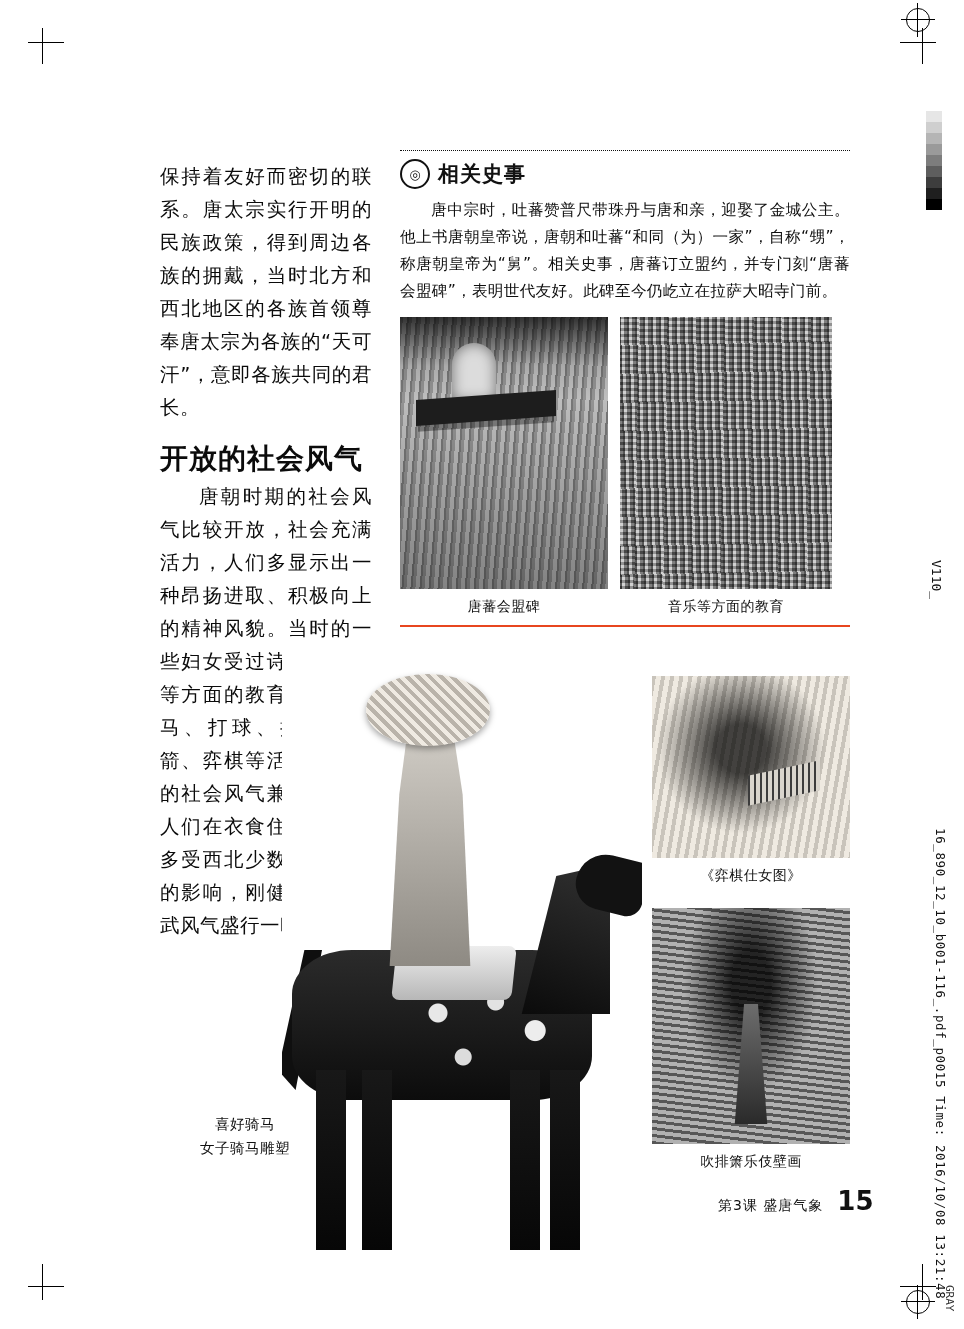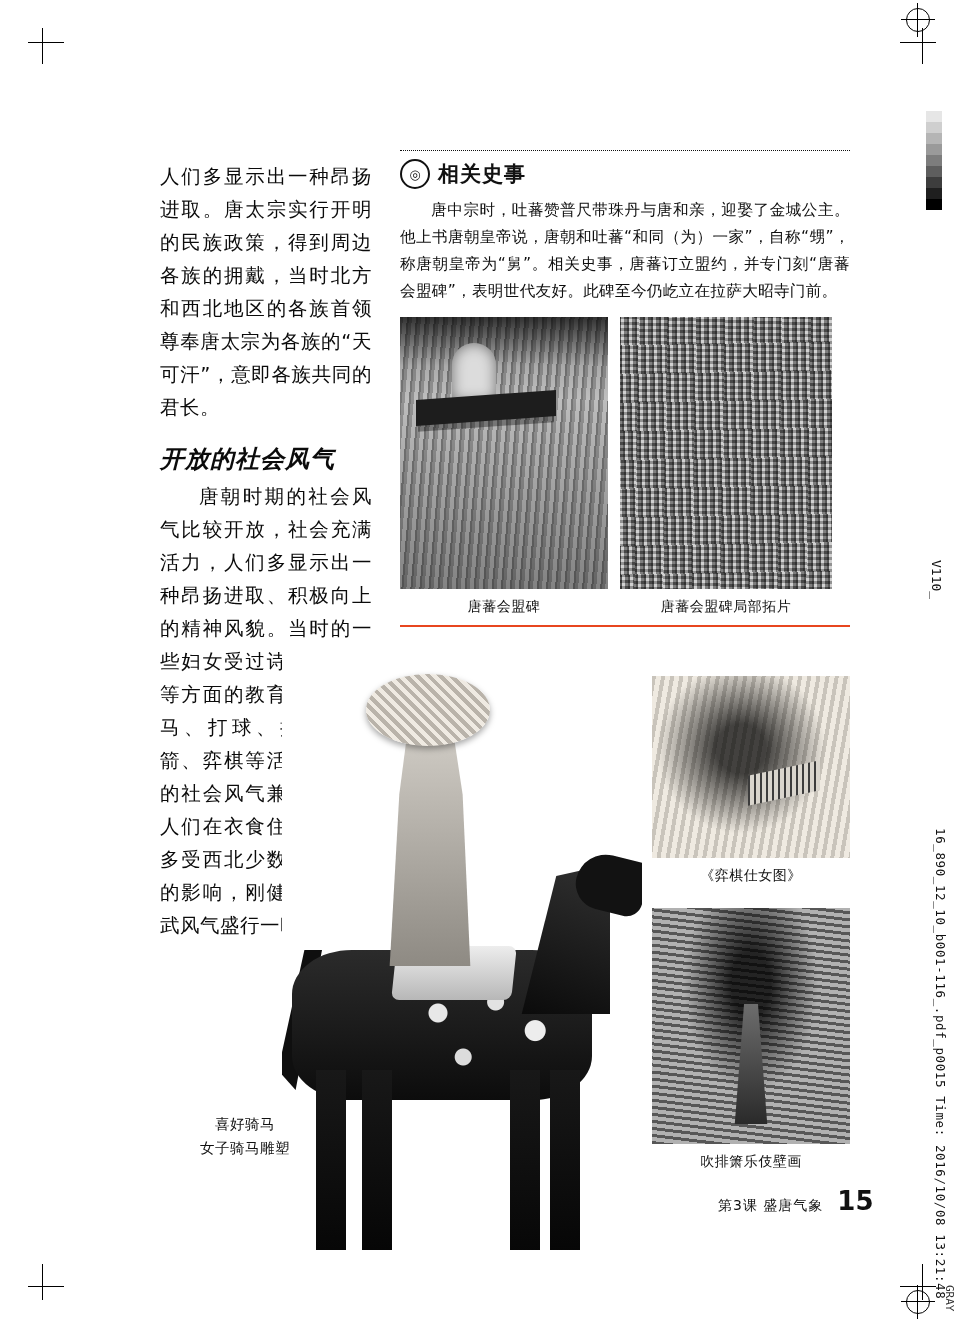--- a/index.html
+++ b/index.html
@@ -17,23 +17,22 @@
 
   .col-left{
     position:absolute;left:160px;top:160px;width:212px;
     font-family:"DejaVu Sans","Liberation Sans",sans-serif;
     font-size:19.5px;line-height:33px;letter-spacing:.5px;color:#0b0b0b;
     text-align:justify;
   }
   .col-left p{margin:0 0 0 0;}
   .col-left p.indent{text-indent:2em;}
   .sub-head{
-    font-size:24px;font-weight:bold;margin:20px 0 6px 0;line-height:30px;
+    font-size:28px;font-weight:bold;margin:20px 0 6px 0;line-height:30px;
     letter-spacing:1px;
-    font-style:italic;
   }
 
   
   .col-right{position:absolute;left:400px;top:150px;width:450px;}
 
   .box-rule{border-top:1.5px dotted #111;width:450px;}
   .box-rule.bottom{border-top:2px solid #e8461f;margin-top:8px;}
 
   .box-head{display:flex;align-items:center;gap:8px;margin:8px 0 8px 0;}
   .box-head .badge{
@@ -225,21 +224,21 @@
     <i style="background:#b5b5b5"></i>
       <i style="background:#9a9a9a"></i>
       <i style="background:#7d7d7d"></i>
     <i style="background:#5e5e5e"></i>
       <i style="background:#3d3d3d"></i>
       <i style="background:#1f1f1f"></i>
     <i style="background:#000000"></i>
   </div>
 
   <div class="col-left">
-    <p>人们多显示出一种昂扬进取。唐太宗实行开明的民族政策，得到周边各族的拥戴，当时北方和西北地区的各族首领尊奉唐太宗为各族的“天可汗”，意即各族共同的君长。</p>
+    <p>保持着友好而密切的联系。唐太宗实行开明的民族政策，得到周边各族的拥戴，当时北方和西北地区的各族首领尊奉唐太宗为各族的“天可汗”，意即各族共同的君长。</p>
     <div class="sub-head">开放的社会风气</div>
     <p class="indent">唐朝时期的社会风气比较开放，社会充满活力，人们多显示出一种昂扬进取、积极向上的精神风貌。当时的一些妇女受过诗书、音乐等方面的教育，喜好骑马、打球、拔河、射箭、弈棋等活动。当时的社会风气兼容并蓄，人们在衣食住行等方面多受西北少数民族习俗的影响，刚健豪迈的尚武风气盛行一时。</p>
   </div>
 
   <div class="col-right">
     <div class="box-rule"></div>
     <div class="box-head">
       <div class="badge">◎</div>
       <div class="title">相关史事</div>
     </div>
@@ -247,21 +246,21 @@
       <span class="indent">唐中宗时，吐蕃赞普尺带珠丹与唐和亲，迎娶了金城公主。他上书唐朝皇帝说，唐朝和吐蕃“和同（为）一家”，自称“甥”，称唐朝皇帝为“舅”。相关史事，唐蕃订立盟约，并专门刻“唐蕃会盟碑”，表明世代友好。此碑至今仍屹立在拉萨大昭寺门前。</span>
     </div>
 
     <div class="fig-row">
       <div class="fig">
         <div class="photo ph-stele"></div>
         <div class="cap">唐蕃会盟碑</div>
       </div>
       <div class="fig">
         <div class="photo ph-rub"></div>
-        <div class="cap">唐蕃会盟碑局部拓片</div>
+        <div class="cap">音乐等方面的教育</div>
       </div>
     </div>
 
     <div class="box-rule bottom"></div>
   </div>
 
   <div style="position:absolute;left:652px;top:908px;">
     <div class="photo ph-mural"></div>
     <div class="cap">吹排箫乐伎壁画</div>
   </div>

